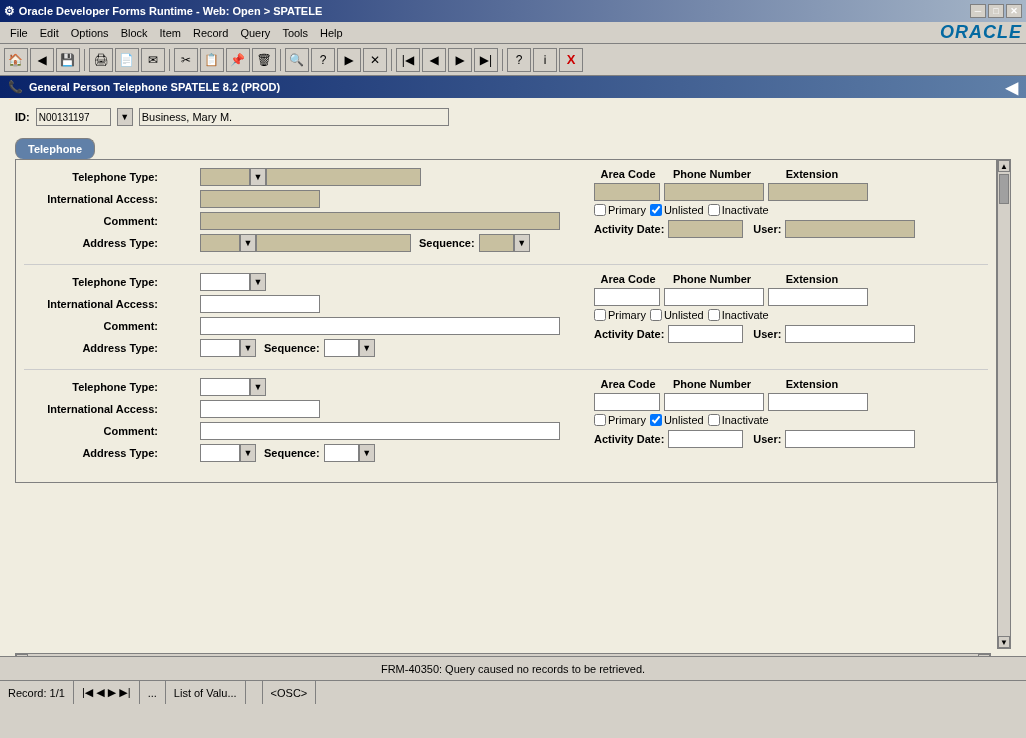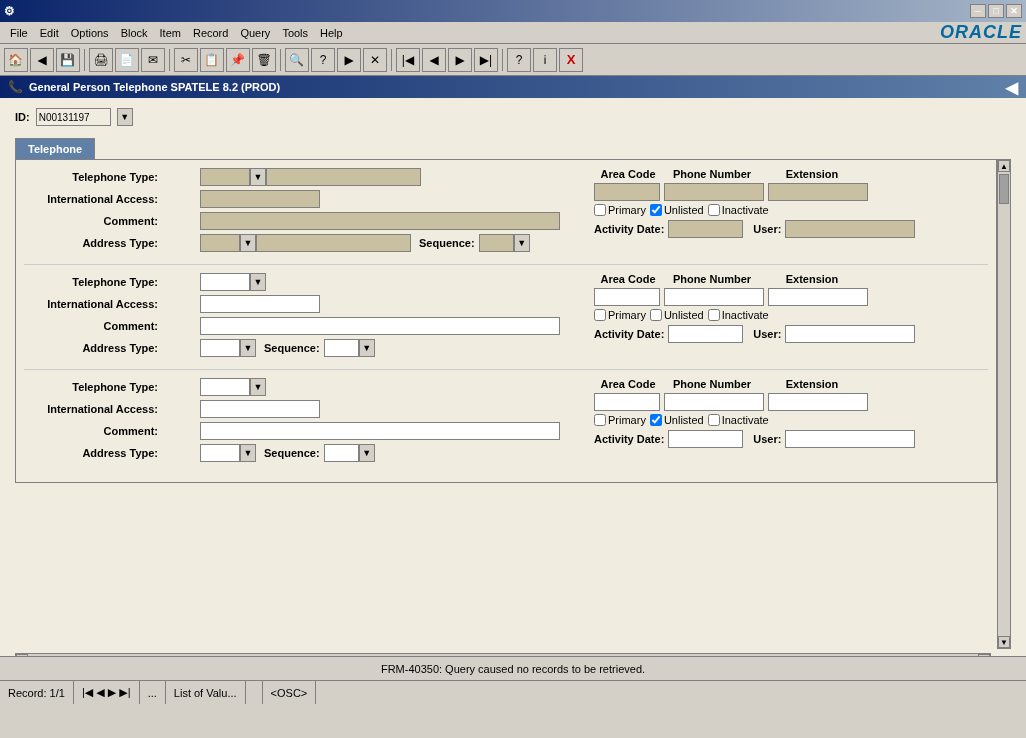--- a/index.html
+++ b/index.html
@@ -130,20 +130,21 @@
       display: inline-block;
       background: #6080a8;
       color: white;
       padding: 4px 12px;
       font-size: 11px;
       font-weight: bold;
       border-top: 1px solid #808080;
       border-left: 1px solid #808080;
       border-right: 1px solid #808080;
       cursor: pointer;
+      border-radius: 8px;
     }
 
     
     .form-section {
       border: 1px solid #808080;
       background: #f0ede0;
       padding: 8px;
       margin-bottom: 0;
     }
 
@@ -280,20 +281,21 @@
       border: 1px solid #808080;
       margin: 2px auto;
     }
   </style>
 </head>
 <body>
 
 <div class="title-bar">
   <div class="title-bar-left">
     <span style="font-size:12px;">⚙</span>
+    <span>Oracle Developer Forms Runtime - Web:  Open &gt; SPATELE</span>
   </div>
   <div class="title-bar-controls">
     <div class="title-btn">─</div>
     <div class="title-btn">□</div>
     <div class="title-btn" style="font-weight:bold;">✕</div>
   </div>
 </div>
 
 <div class="menu-bar">
   <div class="menu-item">File</div>
@@ -346,20 +348,21 @@
   </div>
   <span style="font-size:16px;">◀</span>
 </div>
 
 <div class="main-content" style="height:558px; overflow:hidden; position:relative;">
 
   <div class="id-row">
     <span class="id-label">ID:</span>
     <input class="id-input" type="text" value="N00131197" style="">
     <div class="dropdown-btn">▼</div>
+    <input class="name-input" type="text" value="Business, Mary M." style="">
   </div>
 
   <div class="tab-bar">
     <div class="tab">Telephone</div>
   </div>
 
   <div class="section-with-scroll">
     <div class="section-content">
       <div class="form-section">
 

